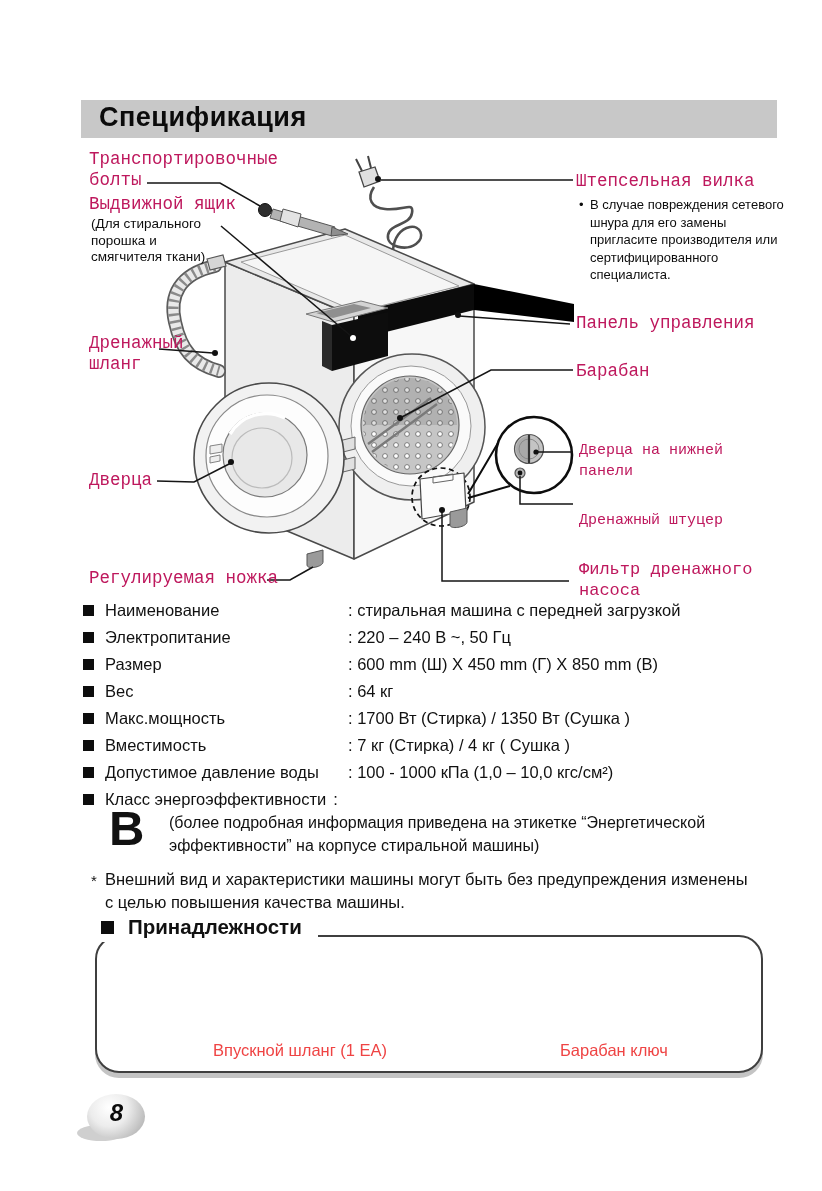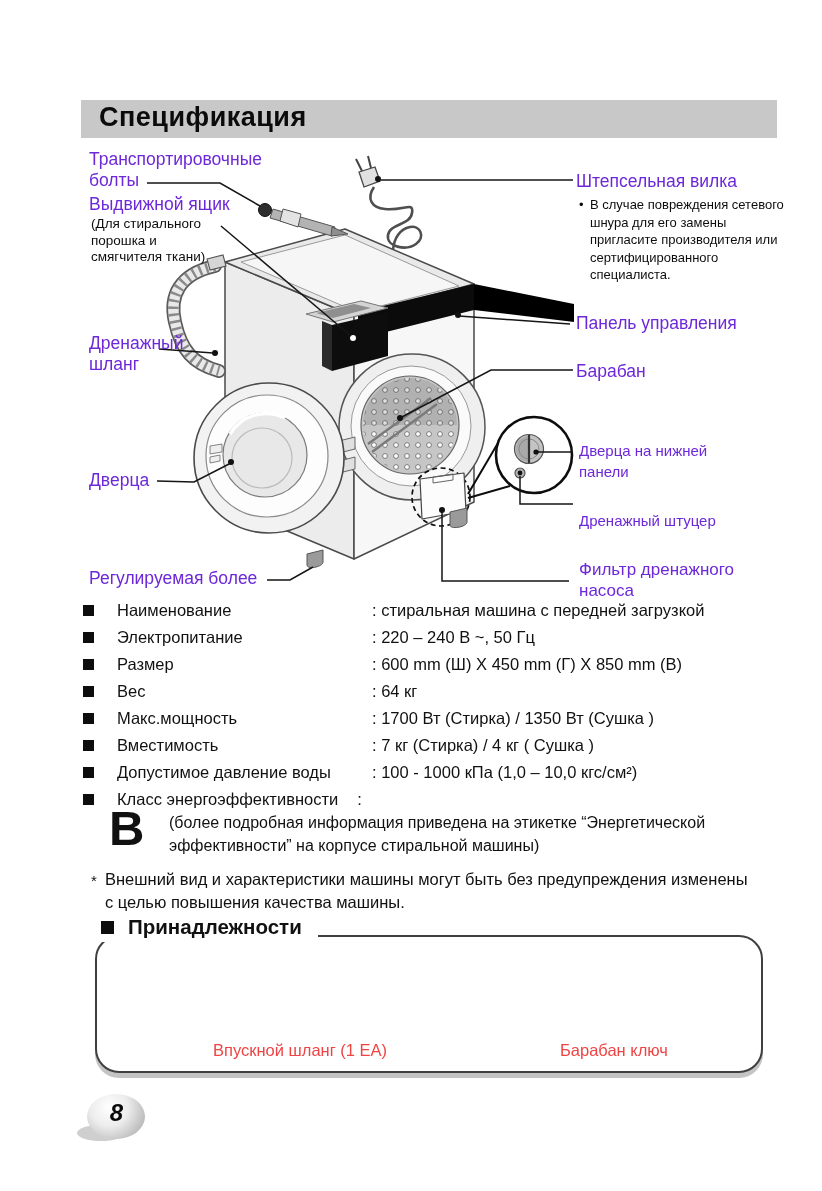--- a/index.html
+++ b/index.html
@@ -1,26 +1,26 @@
 <!DOCTYPE html>
 <html><head>
 <meta charset="utf-8">
 <style>
   html,body{margin:0;padding:0;background:#fff;}
   .page{position:relative;width:822px;height:1191px;background:#ffffff;overflow:hidden;
         font-family:"Liberation Sans",sans-serif;color:#111;margin-left:17px;}
   .titlebar{position:absolute;left:64px;top:100px;width:696px;height:38px;background:#c8c8c8;}
   .titlebar span{position:absolute;left:18px;top:2px;font-size:27px;font-weight:bold;letter-spacing:.5px;color:#0b0b0b;}
   svg.art{position:absolute;left:0;top:0;pointer-events:none;}
-  .dlab{position:absolute;font-size:17.5px;line-height:21px;color:#6d28d9;}
+  .dlab{position:absolute;font-size:17.5px;line-height:21px;color:#be185d;font-family:Liberation Mono, monospace;}
   .dnote{position:absolute;font-size:13px;line-height:17.5px;color:#0d0d0d;padding-left:11px;}
   .dnote .bdot{position:absolute;left:0;top:0;}
   .dsub{position:absolute;font-size:13.5px;line-height:16.5px;color:#0d0d0d;}
   .specs{position:absolute;left:66px;top:601px;width:700px;}
-  .spec-row{display:flex;align-items:flex-start;margin-bottom:8px;font-size:16.5px;line-height:19px;gap:12px;}
+  .spec-row{display:flex;align-items:flex-start;margin-bottom:8px;font-size:16.5px;line-height:19px;}
   .sq{flex:none;width:11px;height:11px;background:#0d0d0d;margin:4px 11px 0 0;}
   .spec-label{flex:none;min-width:243px;}
   .spec-row.tight .spec-label{min-width:0;margin-right:7px;}
   .spec-value{white-space:pre-wrap;}
   .energy{position:absolute;left:92px;top:804px;}
   .energy .big{position:absolute;left:0;top:0;font-size:49px;font-weight:bold;line-height:48px;}
   .energy .note{position:absolute;left:60px;top:8px;width:600px;font-size:16px;line-height:22.5px;}
   .footnote{position:absolute;left:74px;top:868px;width:660px;font-size:16.5px;line-height:23px;}
   .footnote .mark{position:absolute;left:0;top:1px;font-size:15px;}
   .footnote .txt{display:block;padding-left:14px;}
@@ -172,21 +172,21 @@
       <path d="M612,983 L634,974 L641,980 L628,986 L643,990 L638,1001 L620,997 Z" stroke-width="1.6"></path>
       <path d="M616,985 L624,981 L631,984 L630,991 L622,994 L615,991 Z" fill="none" stroke-width="1.2"></path>
     </g>
   </svg>
 
   <div class="dlab" style="left:72px;top:149px;width:215px">Транспортировочные болты</div>
   <div class="dlab" style="left:72px;top:194px;width:200px">Выдвижной ящик</div>
   <div class="dsub" style="left:74px;top:216px;width:140px">(Для стирального порошка и смягчителя ткани)</div>
   <div class="dlab" style="left:72px;top:333px;width:120px">Дренажный шланг</div>
   <div class="dlab" style="left:72px;top:470px;width:140px">Дверца</div>
-  <div class="dlab" style="left:72px;top:568px;width:210px">Регулируемая более</div>
+  <div class="dlab" style="left:72px;top:568px;width:210px">Регулируемая ножка</div>
   <div class="dlab" style="left:559px;top:171px;width:210px">Штепсельная вилка</div>
   <div class="dnote" style="left:562px;top:196px;width:198px">
     <span class="bdot">•</span>
     <span>В случае повреждения сетевого шнура для его замены пригласите производителя или сертифицированного специалиста.</span>
   </div>
   <div class="dlab" style="left:559px;top:313px;width:210px">Панель управления</div>
   <div class="dlab" style="left:559px;top:361px;width:160px">Барабан</div>
   <div class="dlab" style="left:562px;top:441px;width:170px;font-size:15px;line-height:20.5px">Дверца на нижней панели</div>
   <div class="dlab" style="left:562px;top:510px;width:200px;font-size:15px">Дренажный штуцер</div>
   <div class="dlab" style="left:562px;top:559px;width:180px;font-size:17px;line-height:21px">Фильтр дренажного насоса</div>

